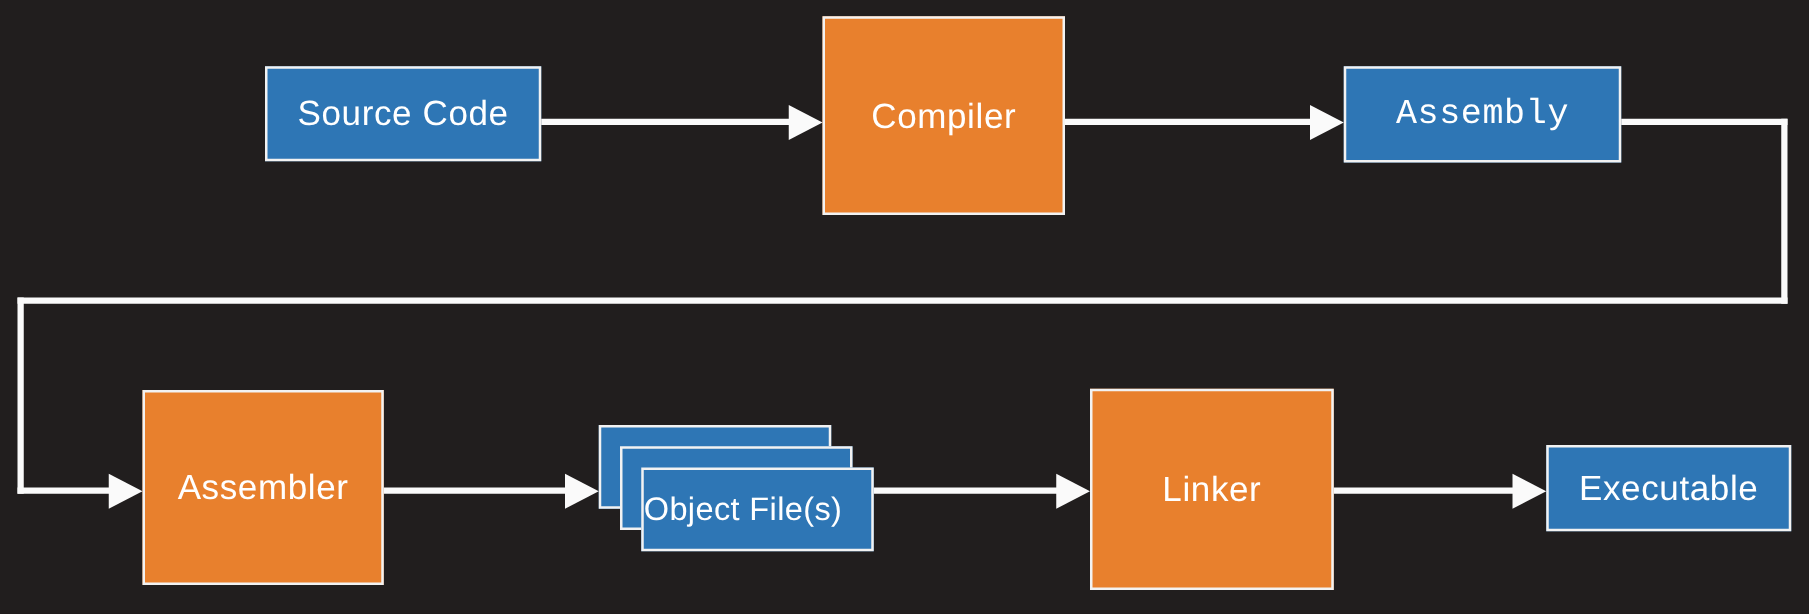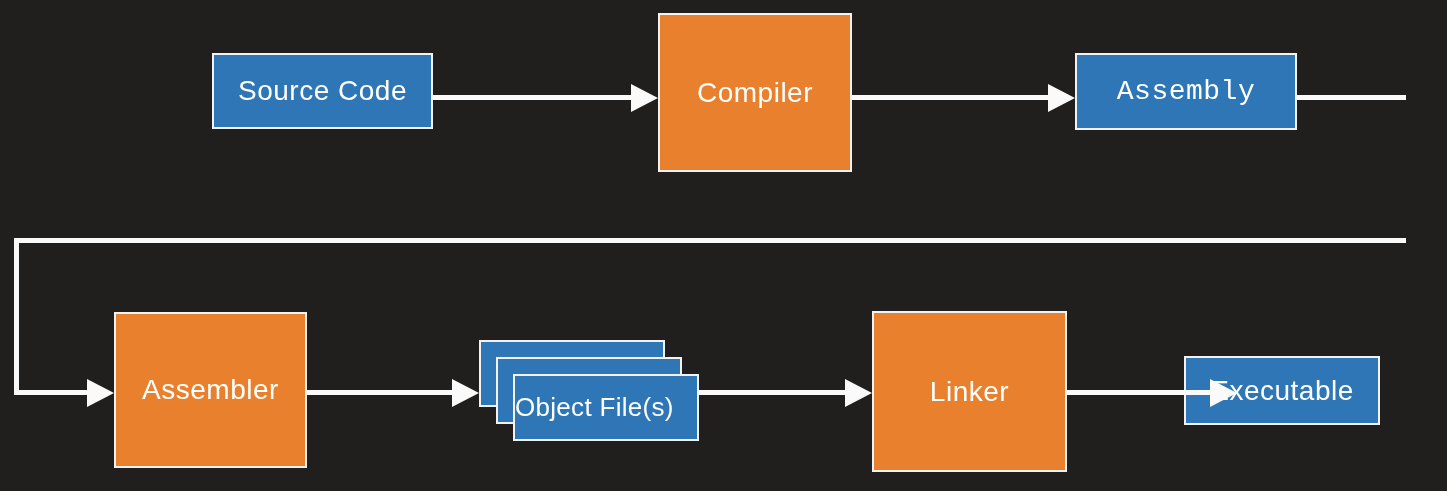--- a/index.html
+++ b/index.html
@@ -7,20 +7,21 @@
     padding: 0;
     background: #211e1e;
   }
   .canvas {
     position: relative;
     width: 1406px;
     height: 491px;
     background: #211e1e;
     font-family: "Liberation Sans", sans-serif;
     overflow: hidden;
+    padding-left: 36px;
   }
   .node {
     position: absolute;
     display: flex;
     align-items: center;
     justify-content: center;
     color: #ffffff;
     font-size: 28px;
     letter-spacing: 0.5px;
     border: 2px solid #f2f2f2;
@@ -43,21 +44,21 @@
     border-bottom: 14px solid transparent;
     border-left: 27px solid #fafafa;
   }
   
   .n-source   { left: 212px;  top: 53px;  width: 221px; height: 76px; }
   .n-compiler { left: 658px;  top: 13px;  width: 194px; height: 159px; }
   .n-assembly { left: 1075px; top: 53px;  width: 222px; height: 77px; font-family: Liberation Mono, monospace; }
   
   .n-assembler  { left: 114px;  top: 312px; width: 193px; height: 156px; }
   .n-linker     { left: 872px;  top: 311px; width: 195px; height: 161px; text-align: center; }
-  .n-executable { left: 1184px; top: 356px; width: 196px; height: 69px; align-items: center; }
+  .n-executable { left: 1237px; top: 356px; width: 196px; height: 69px; align-items: center; }
   
   .card { position: absolute; width: 186px; height: 67px; border: 2px solid #f2f2f2; box-sizing: border-box; background: #2e76b5; }
   .card-back   { left: 479px; top: 340px; }
   .card-middle { left: 496px; top: 357px; }
   .card-front  { left: 513px; top: 374px; display: flex; align-items: center; color: #fff; font-size: 26px; letter-spacing: 0.3px; white-space: nowrap; }
 </style>
 </head>
 <body>
 
 <div class="canvas">

